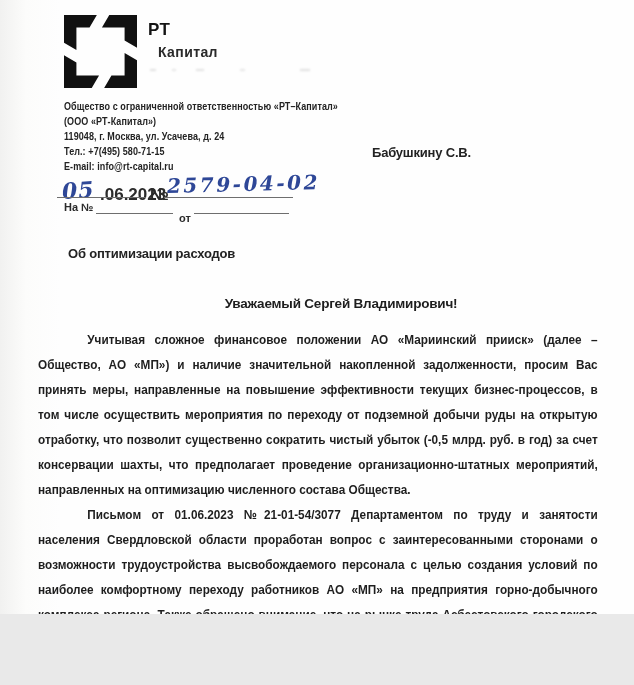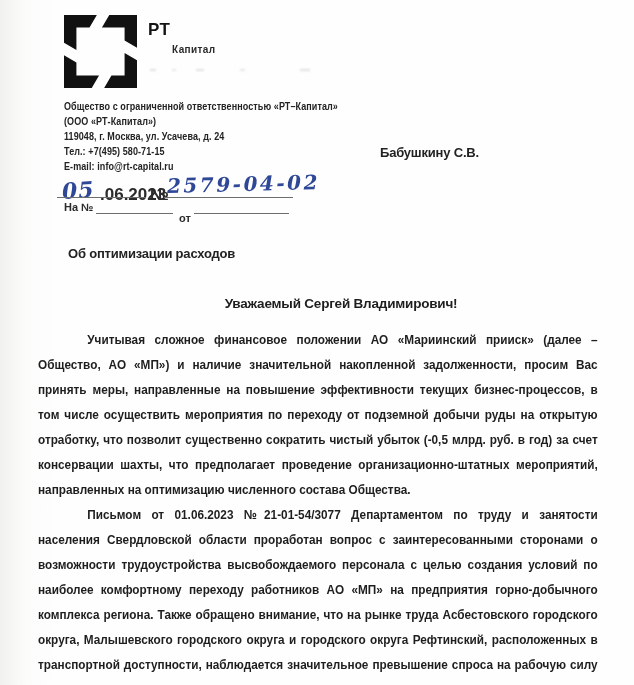--- a/index.html
+++ b/index.html
@@ -1,32 +1,32 @@
 <!DOCTYPE html>
 <html lang="ru"><head>
 <meta charset="utf-8">
 <style>
   html,body{margin:0;padding:0;background:#e9e9e9;}
   .page{
     position:relative;
-    width:634px;height:685px;
+    width:634px;height:614px;
     margin:0 auto;
     background:#fefefe;
     background-image:linear-gradient(90deg,#f1f1f0 0px,#fcfcfb 26px,#fefefe 60px),
                      linear-gradient(#fefefe,#fefefe);
     font-family:"Liberation Sans",sans-serif;
     color:#1f1f1f;
     overflow:hidden;
   }
   .abs{position:absolute;}
 
   
   .logo{left:64px;top:15px;width:73px;height:73px;}
   .brand-title{left:148px;top:20px;font-size:17px;font-weight:bold;letter-spacing:.5px;color:#141414;}
-  .brand-sub{left:164px;top:44px;font-size:10px;font-weight:bold;letter-spacing:.4px;color:#2a2a2a;padding-left:8px;}
+  .brand-sub{left:150px;top:44px;font-size:14px;font-weight:bold;letter-spacing:.4px;color:#2a2a2a;padding-left:8px;}
 
   
   .ghost{
     left:150px;top:66px;width:225px;height:7px;
     background:
       linear-gradient(90deg,#bbb 0 6px,transparent 6px 22px,#c4c4c4 22px 26px,transparent 26px 46px,
       #bfbfbf 46px 54px,transparent 54px 90px,#c6c6c6 90px 95px,transparent 95px 150px,
       #b9b9b9 150px 160px,transparent 160px 100%);
     background-size:100% 2px;background-position:0 3px;background-repeat:no-repeat;
     opacity:.45;filter:blur(1px);
@@ -36,21 +36,21 @@
   .company{
     left:64px;top:99px;width:332px;
     transform:scaleX(.85);transform-origin:0 0;
     font-size:10.6px;font-weight:bold;line-height:15px;color:#232323;
     letter-spacing:.1px;white-space:nowrap;
   }
 
   
   .addr1{left:372px;top:81px;}
   .addr2{left:372px;top:105px;}
-  .addr-name{left:372px;top:145px;margin-left:8px;}
+  .addr-name{left:372px;top:145px;}
   .addr{font-size:13px;font-weight:bold;letter-spacing:-.2px;color:#222;white-space:nowrap;}
 
   
   .req{font-size:17px;font-weight:bold;color:#2b2b2b;white-space:nowrap;}
   .uline{border-bottom:1.5px solid #6e6e6e;height:0;}
   .hand{
     font-family:"DejaVu Serif",serif;font-style:italic;font-weight:bold;
     color:#2e4797;white-space:nowrap;
   }
   .hand-date{left:62px;top:177px;font-size:22px;letter-spacing:1px;transform:rotate(-4deg);}

